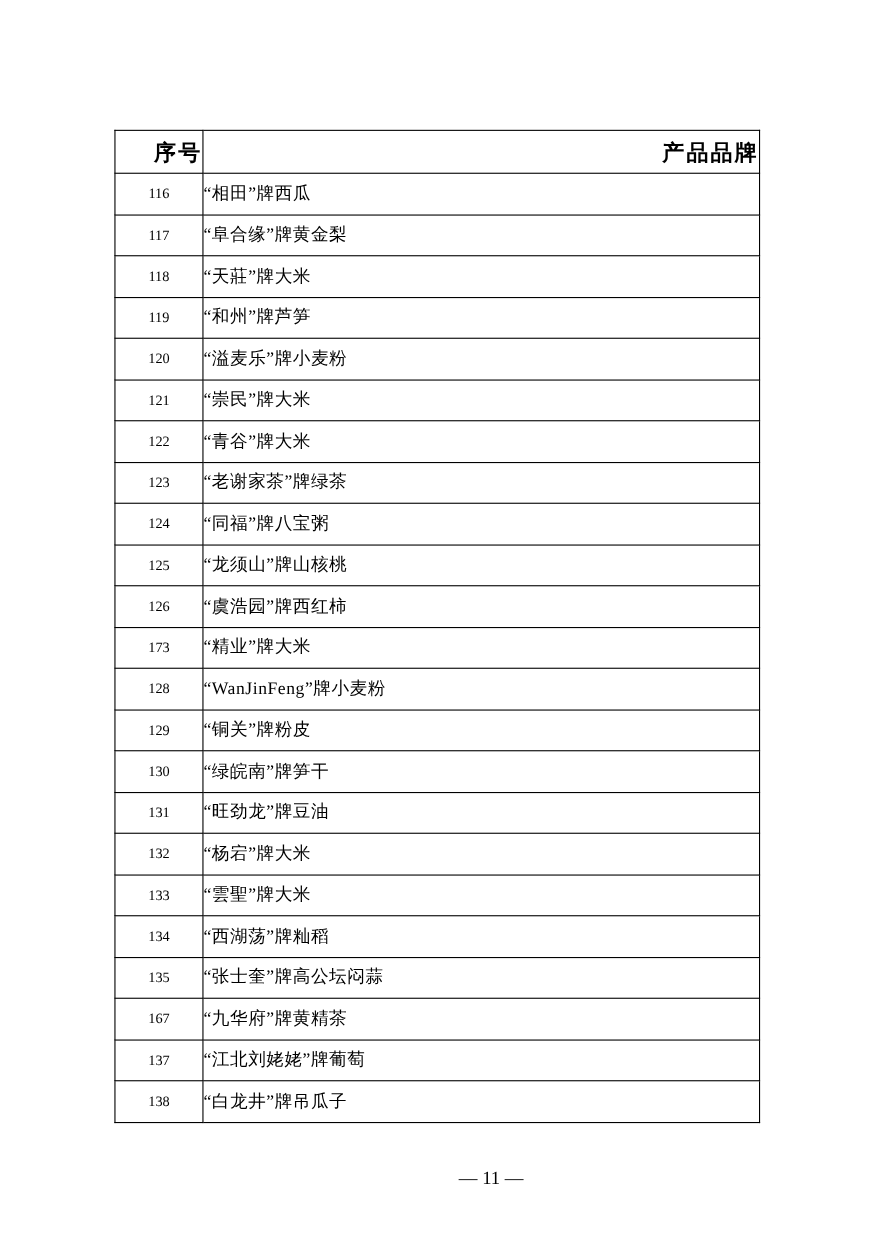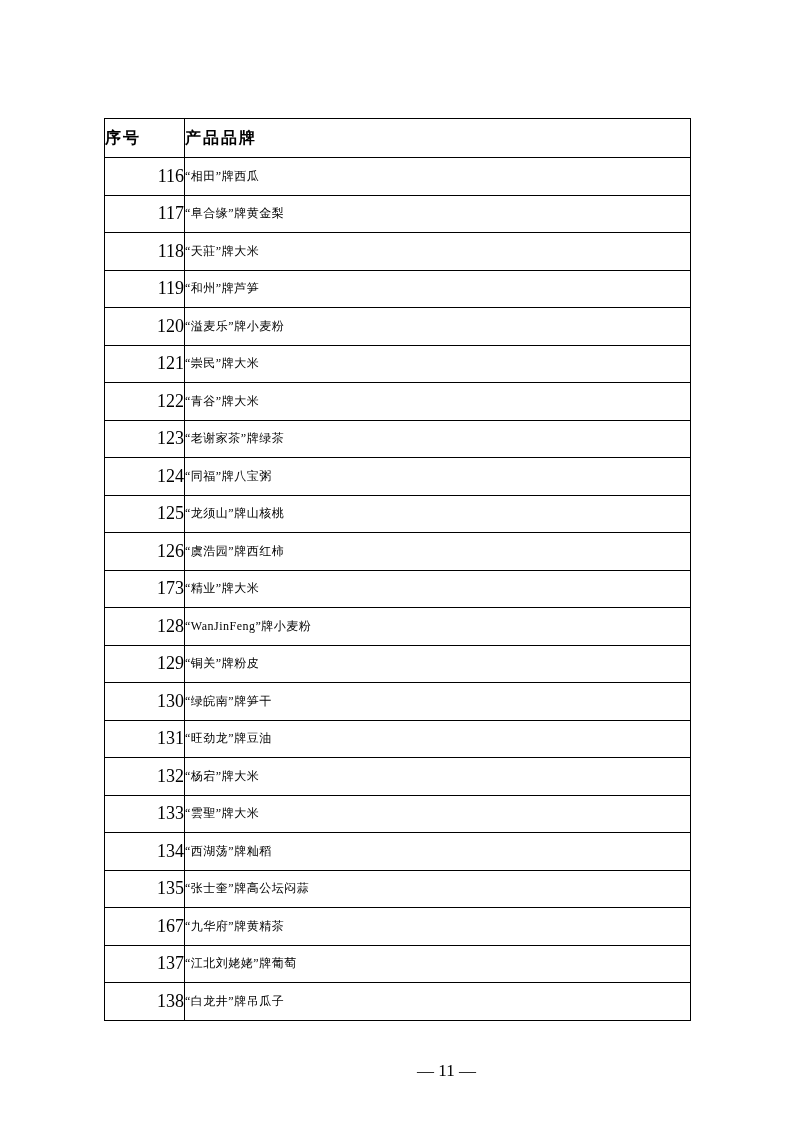--- a/index.html
+++ b/index.html
@@ -37,35 +37,35 @@
     border: 1px solid #000000;
     padding: 0;
     vertical-align: middle;
   }
   col.col-no { width: 80px; }
   col.col-brand { width: 506px; }
 
   th.head-cell {
     height: 38px;
     font-weight: bold;
-    font-size: 16px;
+    font-size: 20px;
     letter-spacing: 2px;
-    text-align: left;
+    text-align: right;
     font-family: "Liberation Serif", "DejaVu Serif", serif;
   }
   td.no-cell {
     height: 36.5px;
-    text-align: right;
-    font-size: 18px;
+    text-align: center;
+    font-size: 13px;
     font-family: "Liberation Serif", "DejaVu Serif", serif;
   }
   td.brand-cell {
     height: 36.5px;
     text-align: left;
-    font-size: 12px;
+    font-size: 16px;
     padding-left: 14px;
     font-family: "Liberation Serif", "DejaVu Serif", serif;
     letter-spacing: 0.5px;
   }
   .page-number {
     position: absolute;
     left: 0;
     top: 1061px;
     width: 793px;
     text-align: center;

